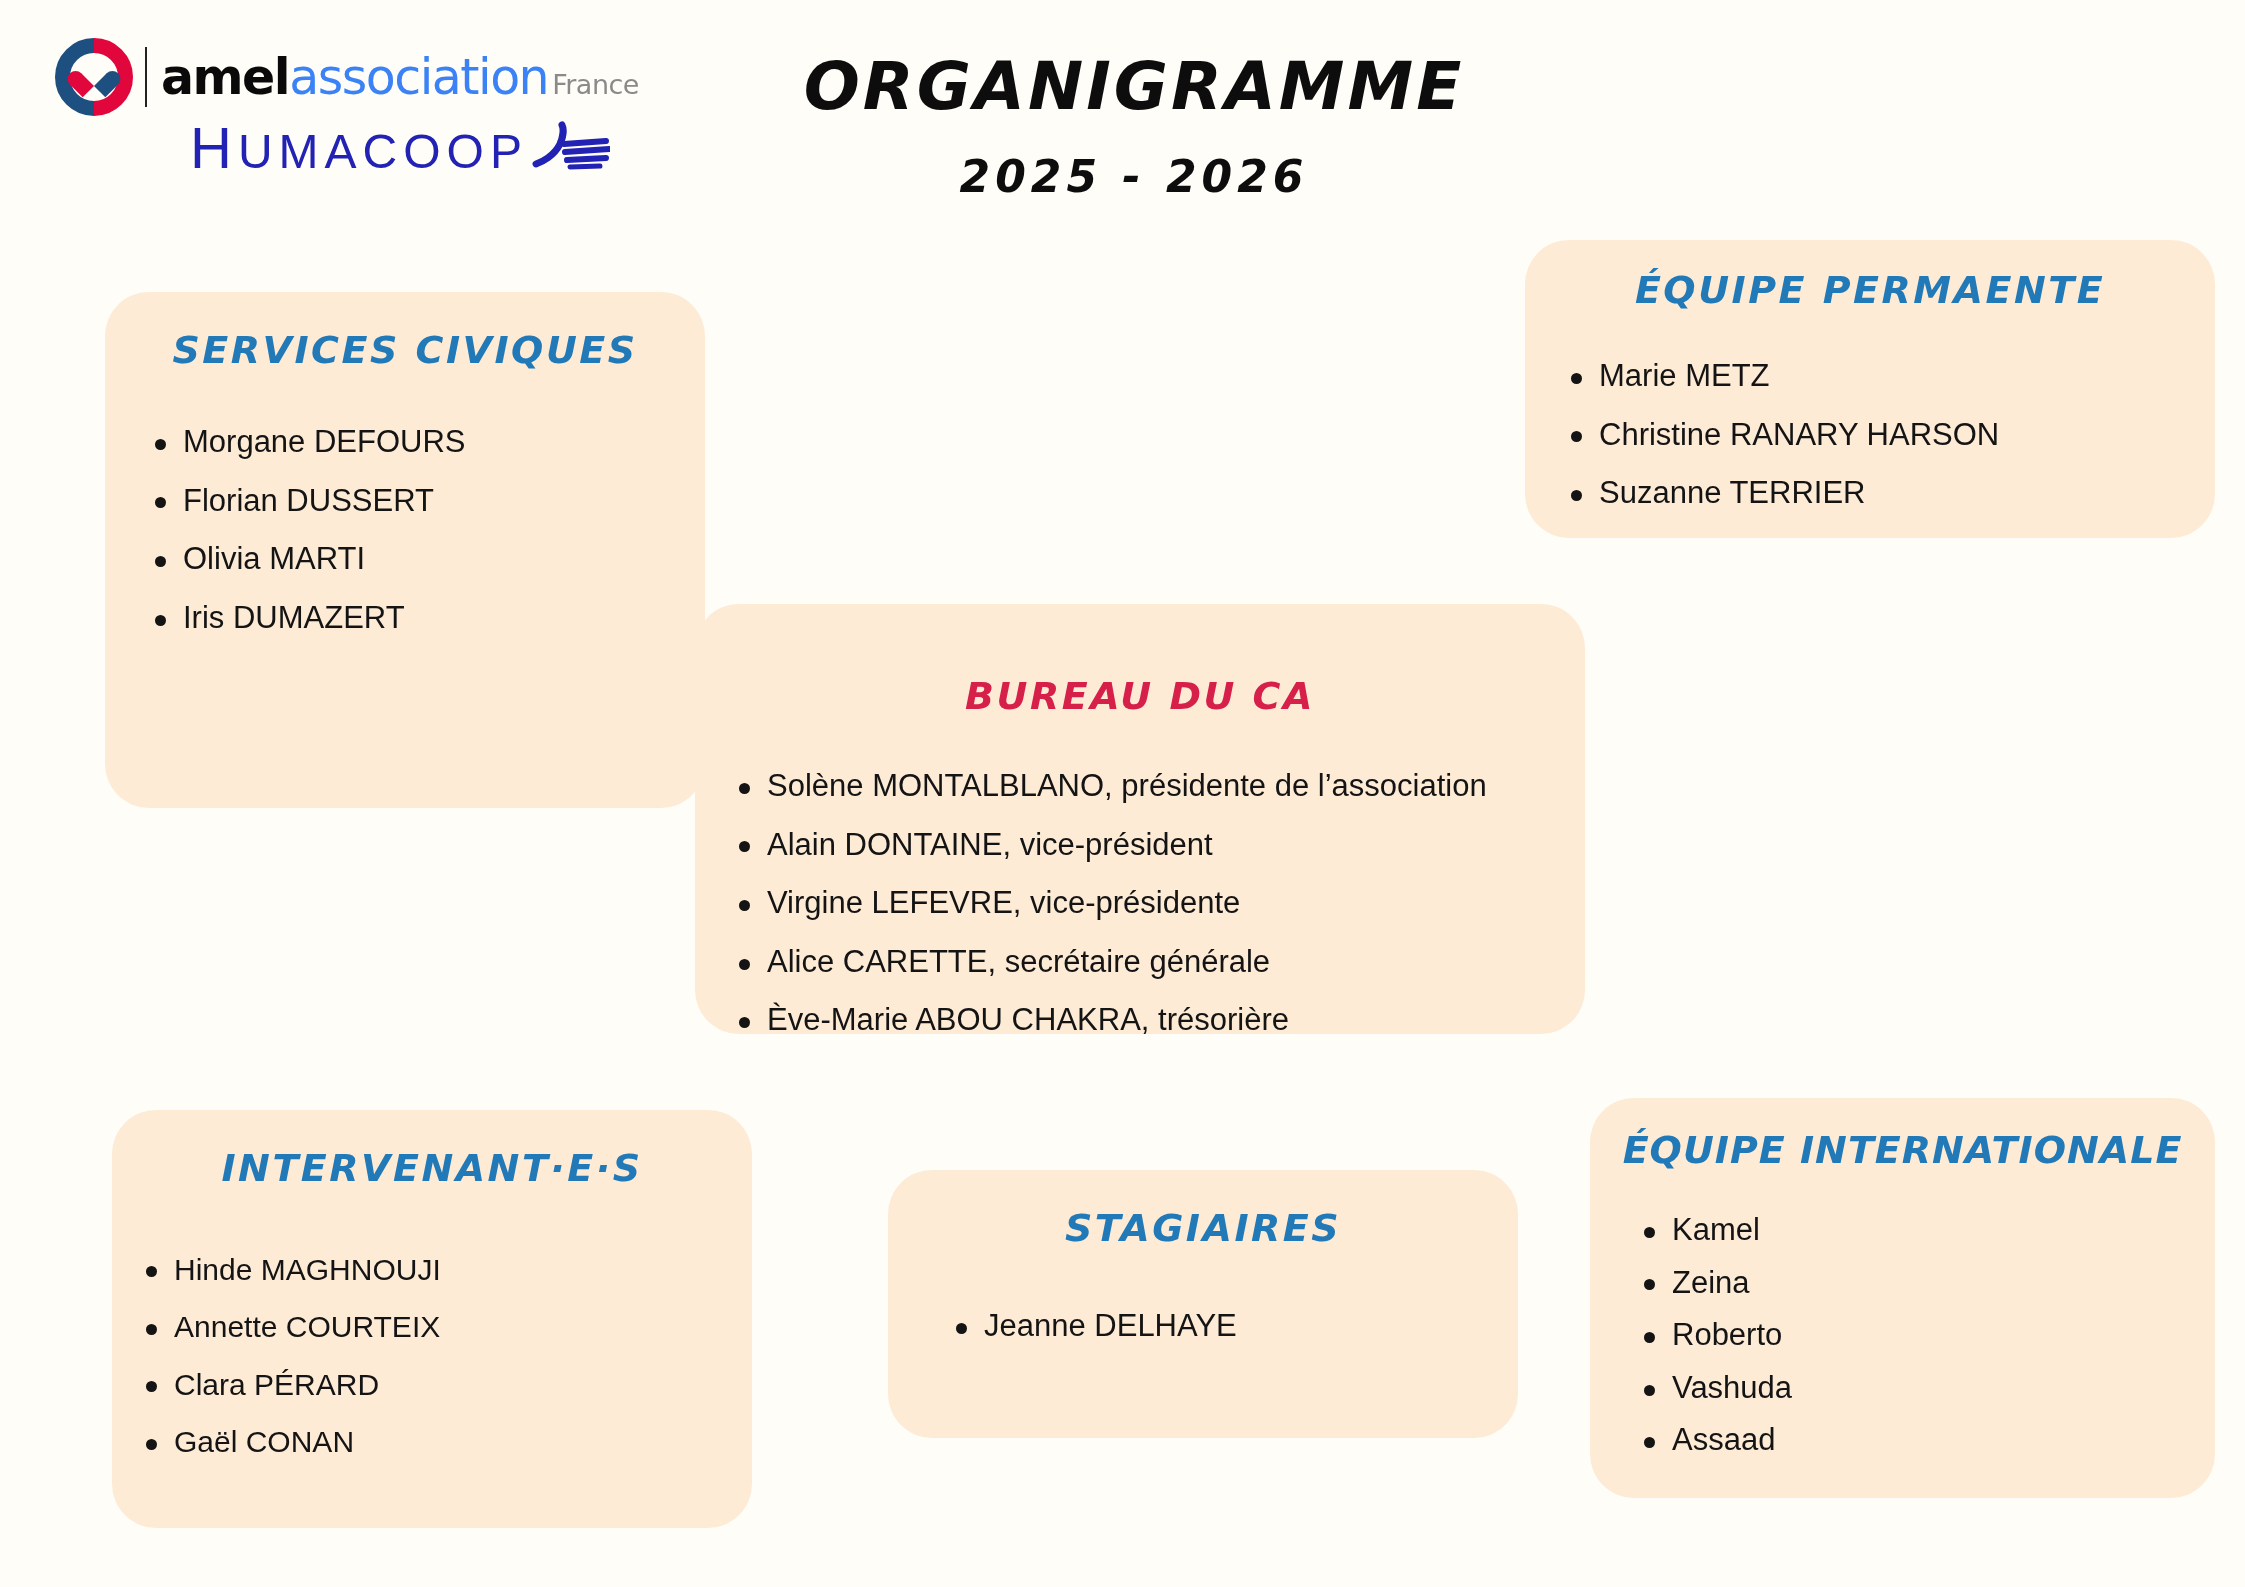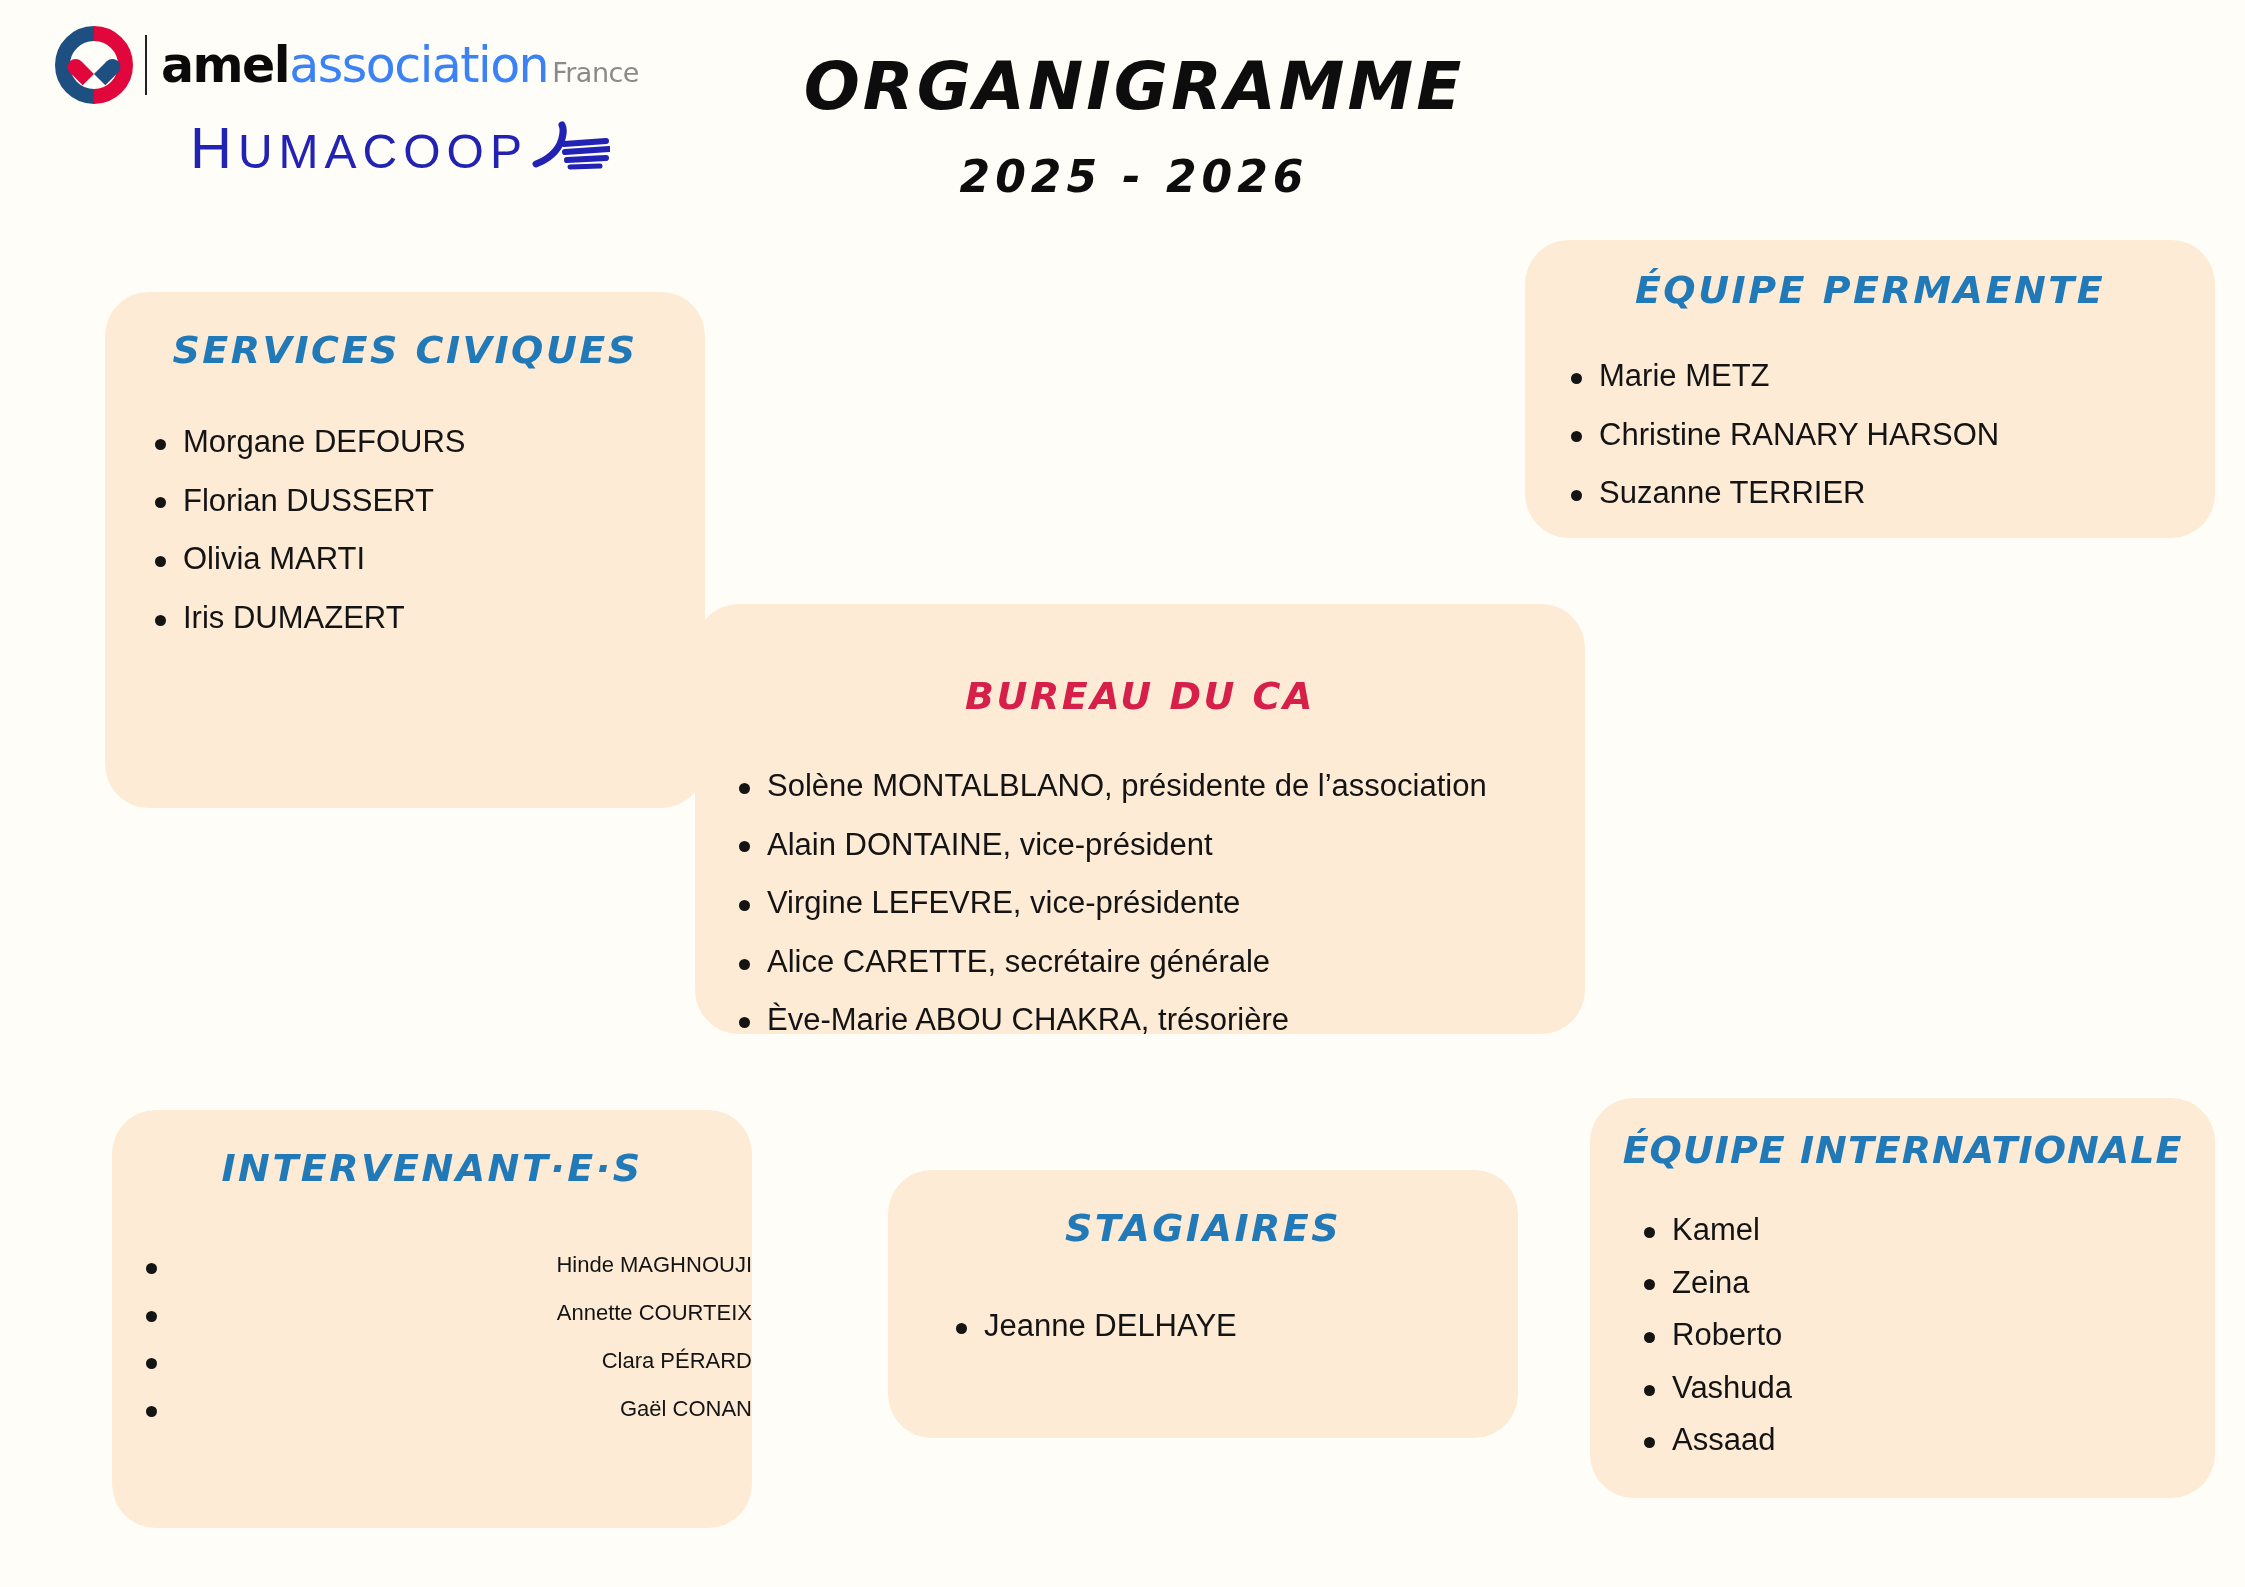--- a/index.html
+++ b/index.html
@@ -20,21 +20,21 @@
   #logo-block {
     position: absolute;
     left: 55px;
     top: 26px;
     width: 640px;
     height: 160px;
   }
   #amel-row {
     position: absolute;
     left: 0;
-    top: 0;
+    top: 12px;
     display: flex;
     align-items: center;
     height: 78px;
   }
   #amel-mark {
     width: 78px;
     height: 78px;
     position: relative;
     flex: 0 0 auto;
   }
@@ -216,21 +216,21 @@
   #card-permanente { left: 1525px; top: 240px; width: 690px; height: 298px; }
   #card-permanente .card-title { font-size: 38px; margin-top: 28px; }
   #card-permanente .card-list  { font-size: 31px; margin: 46px 0 0 40px; }
 
   #card-bureau { left: 695px; top: 604px; width: 890px; height: 430px; }
   #card-bureau .card-title { font-size: 38px; margin-top: 70px; text-align: center; }
   #card-bureau .card-list  { font-size: 31px; margin: 50px 0 0 38px; }
 
   #card-intervenants { left: 112px; top: 1110px; width: 640px; height: 418px; }
   #card-intervenants .card-title { font-size: 38px; margin-top: 36px; }
-  #card-intervenants .card-list  { font-size: 22px; margin: 62px 0 16px 28px; text-align: right; }
+  #card-intervenants .card-list  { font-size: 30px; margin: 62px 0 16px 28px; }
 
   #card-stagiaires { left: 888px; top: 1170px; width: 630px; height: 268px; }
   #card-stagiaires .card-title { font-size: 38px; margin-top: 36px; }
   #card-stagiaires .card-list  { font-size: 31px; margin: 58px 0 0 62px; }
 
   #card-internationale { left: 1590px; top: 1098px; width: 625px; height: 400px; }
   #card-internationale .card-title { font-size: 38px; margin-top: 30px; letter-spacing: 1px; }
   #card-internationale .card-list  { font-size: 31px; margin: 40px 0 0 48px; }
   #card-internationale .card-list li { margin-bottom: 16px; }
 </style>

